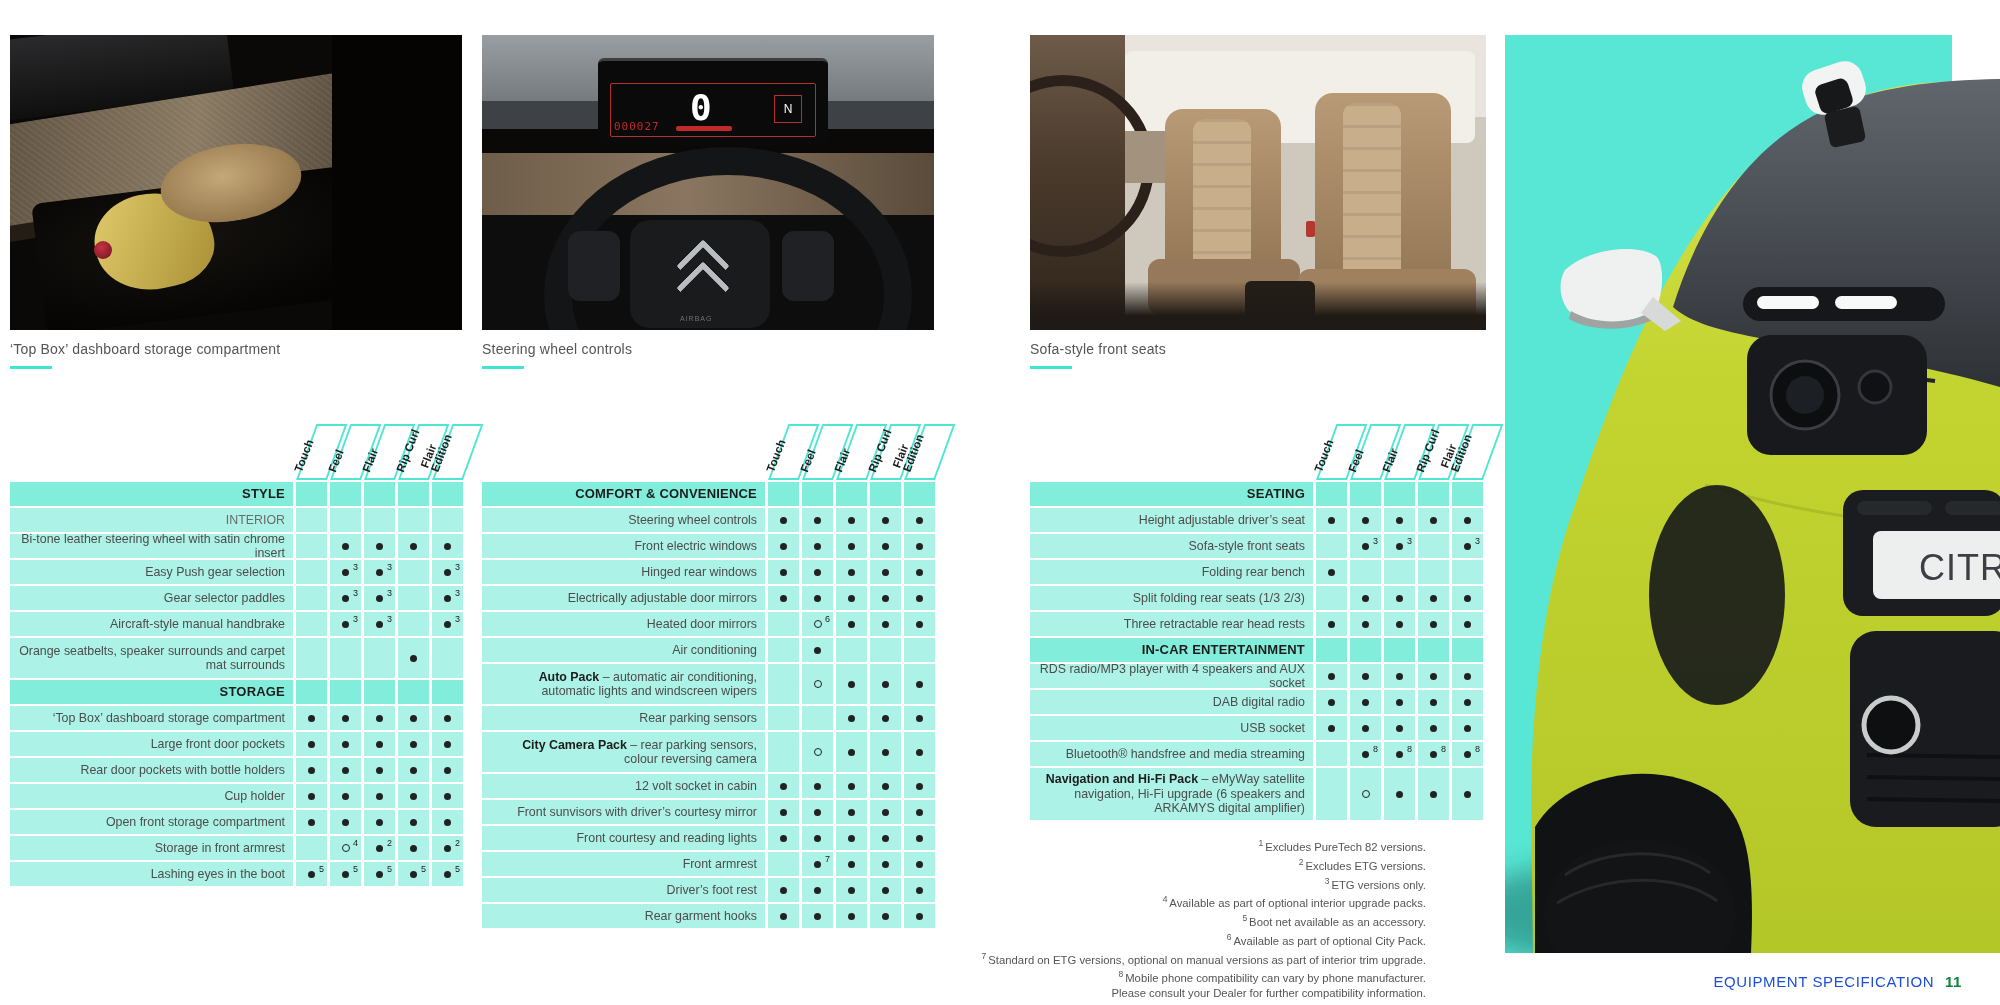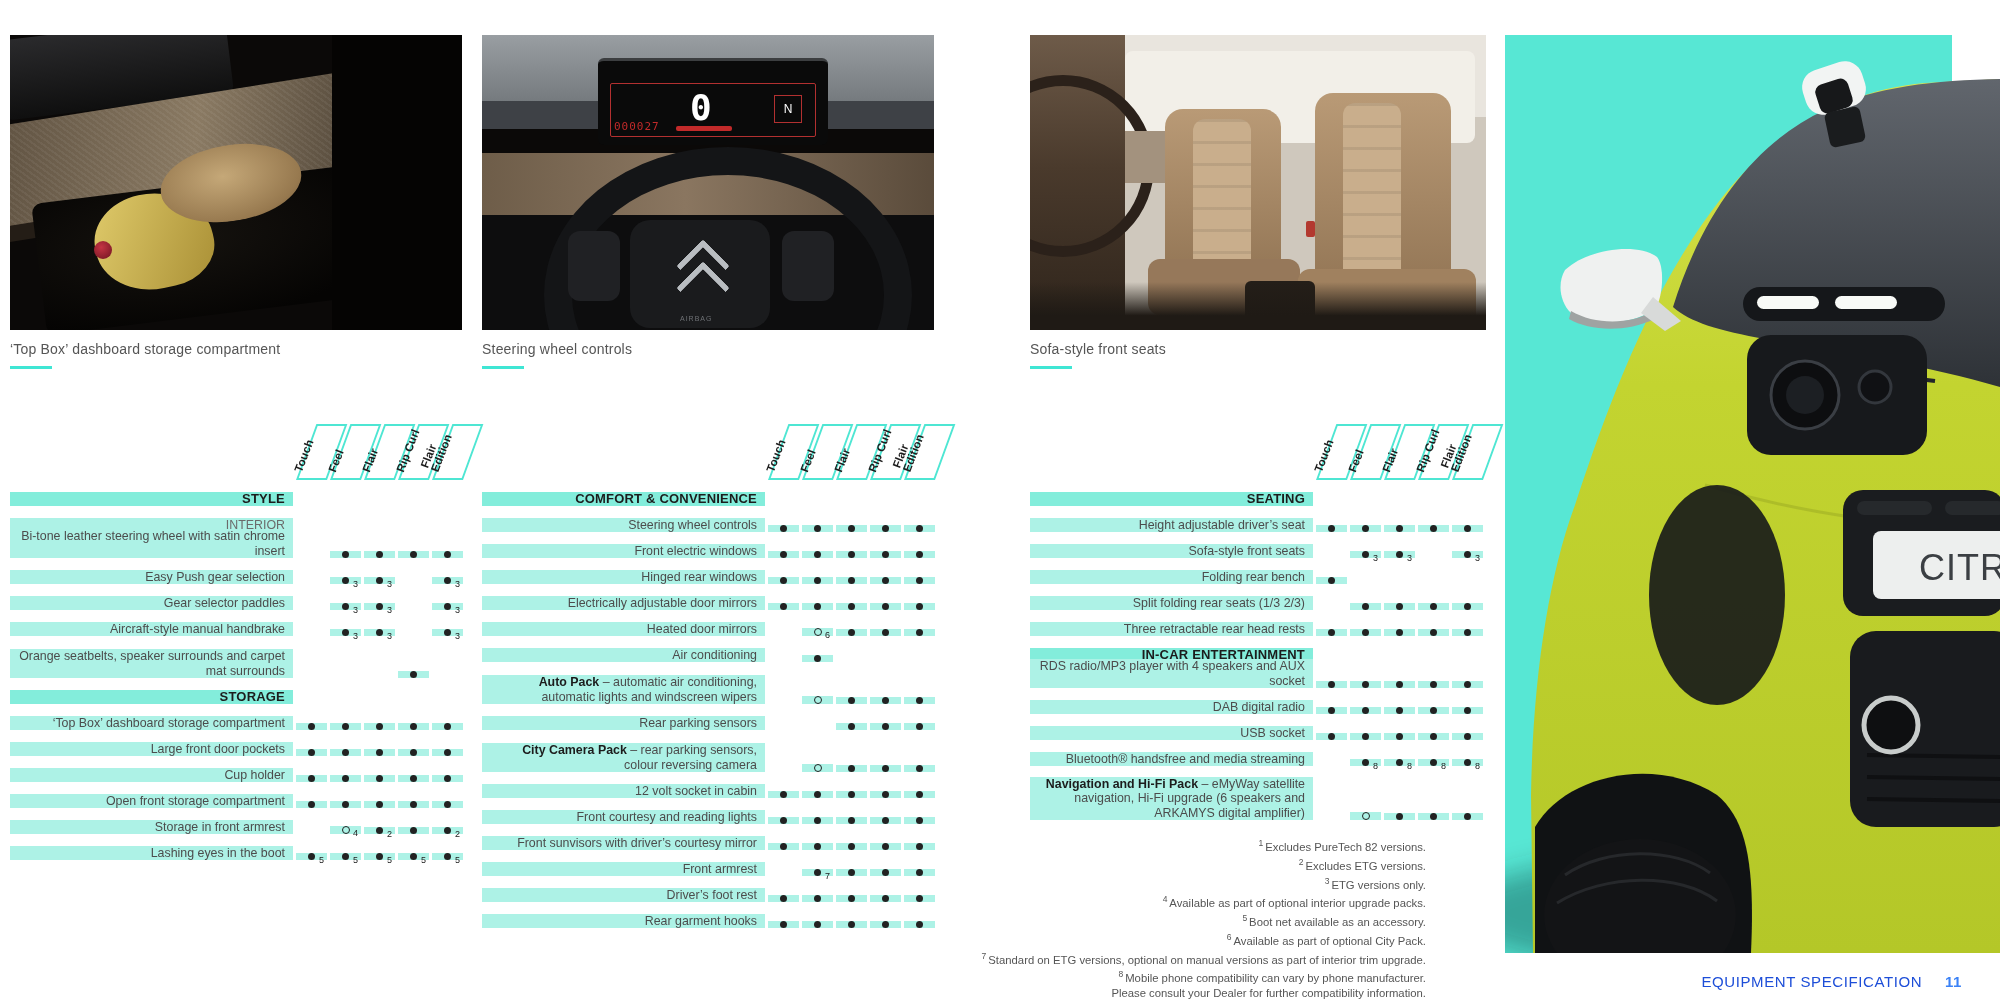--- a/index.html
+++ b/index.html
@@ -80,21 +80,21 @@
     background:linear-gradient(transparent,#1f1a15 70%);}
 
   
   .spec-table{position:absolute;top:420px;width:453px;}
   #t0{left:10px;} #t1{left:482px;} #t2{left:1030px;}
   .thead{position:relative;height:62px;}
   .col-skew{position:absolute;bottom:2px;width:31px;height:56px;border:2px solid #4ee6d3;background:#fff;
     transform:skewX(-20deg);transform-origin:50% 100%;box-sizing:border-box;}
   .col-label{position:absolute;bottom:9px;transform:rotate(-69deg);transform-origin:0 100%;
     font-size:11.5px;font-weight:bold;color:#1d1d1d;line-height:10.5px;white-space:pre-line;}
-  .trow{display:flex;margin-bottom:2px;align-items:flex-end;}
+  .trow{display:flex;margin-bottom:2px;}
   .ln1{height:24px;} .ln2{height:40px;} .ln3{height:52px;}
   .lcell{width:283px;display:flex;align-items:center;justify-content:flex-end;text-align:right;
     padding:0 8px 0 6px;box-sizing:border-box;font-size:12.4px;color:#4c4c4c;line-height:14.5px;background:#adf2e6;}
   .lcell b{color:#1c1c1c;}
   .section .lcell{font-weight:bold;color:#1c1c1c;font-size:13px;background:#83eddb;letter-spacing:.2px;}
   .sub .lcell{color:#6b6b6b;}
   .dcell{width:31px;margin-left:3px;background:#adf2e6;position:relative;display:flex;align-items:center;justify-content:center;}
   .section .dcell{background:#83eddb;}
   .dot{width:7px;height:7px;border-radius:50%;background:#222;}
   .ring{width:8px;height:8px;border-radius:50%;border:1.6px solid #222;box-sizing:border-box;}
@@ -106,21 +106,21 @@
   #footnotes sup{font-size:8.5px;margin-right:2px;}
 
   
   #panel{position:absolute;left:1505px;top:35px;width:495px;height:918px;overflow:hidden;}
   .teal-bg{position:absolute;left:0;top:0;width:447px;height:918px;background:#57e7d4;}
   #car-svg{position:absolute;left:0;top:0;}
 
   
   #footer{position:absolute;top:973px;right:38px;font-size:15px;letter-spacing:.6px;}
   #footer .f-label{color:#1d4ed8;}
-  #footer .f-page{color:#3b82f6;font-weight:bold;margin-left:18px;text-align:center;}
+  #footer .f-page{color:#15803d;font-weight:bold;margin-left:6px;text-align:center;}
 </style>
 </head>
 <body>
 
 <div class="photo" id="photo1">
   <div class="p1-vent"></div>
   <div class="p1-band"></div>
   <div class="p1-edge"></div>
   <div class="p1-box"></div>
   <div class="p1-cloth"></div>
@@ -340,20 +340,40 @@
       </div>
       <div class="dcell">
         <span class="dot"></span>
       </div>
       <div class="dcell">
         <span class="dot"></span>
       </div>
     </div>
     <div class="trow  ln1">
       <div class="lcell">
+        <span class="ltext">Rear door pockets with bottle holders</span>
+      </div>
+      <div class="dcell">
+        <span class="dot"></span>
+      </div>
+      <div class="dcell">
+        <span class="dot"></span>
+      </div>
+      <div class="dcell">
+        <span class="dot"></span>
+      </div>
+      <div class="dcell">
+        <span class="dot"></span>
+      </div>
+      <div class="dcell">
+        <span class="dot"></span>
+      </div>
+    </div>
+    <div class="trow  ln1">
+      <div class="lcell">
         <span class="ltext">Cup holder</span>
       </div>
       <div class="dcell">
         <span class="dot"></span>
       </div>
       <div class="dcell">
         <span class="dot"></span>
       </div>
       <div class="dcell">
         <span class="dot"></span>
@@ -634,41 +654,41 @@
       </div>
       <div class="dcell">
         <span class="dot"></span>
       </div>
       <div class="dcell">
         <span class="dot"></span>
       </div>
     </div>
     <div class="trow  ln1">
       <div class="lcell">
+        <span class="ltext">Front sunvisors with driver’s courtesy mirror</span>
+      </div>
+      <div class="dcell">
+        <span class="dot"></span>
+      </div>
+      <div class="dcell">
+        <span class="dot"></span>
+      </div>
+      <div class="dcell">
+        <span class="dot"></span>
+      </div>
+      <div class="dcell">
+        <span class="dot"></span>
+      </div>
+      <div class="dcell">
+        <span class="dot"></span>
+      </div>
+    </div>
+    <div class="trow  ln1">
+      <div class="lcell">
         <span class="ltext">Front courtesy and reading lights</span>
-      </div>
-      <div class="dcell">
-        <span class="dot"></span>
-      </div>
-      <div class="dcell">
-        <span class="dot"></span>
-      </div>
-      <div class="dcell">
-        <span class="dot"></span>
-      </div>
-      <div class="dcell">
-        <span class="dot"></span>
-      </div>
-      <div class="dcell">
-        <span class="dot"></span>
-      </div>
-    </div>
-    <div class="trow  ln1">
-      <div class="lcell">
-        <span class="ltext">Front sunvisors with driver’s courtesy mirror</span>
       </div>
       <div class="dcell">
         <span class="dot"></span>
       </div>
       <div class="dcell">
         <span class="dot"></span>
       </div>
       <div class="dcell">
         <span class="dot"></span>
       </div>

